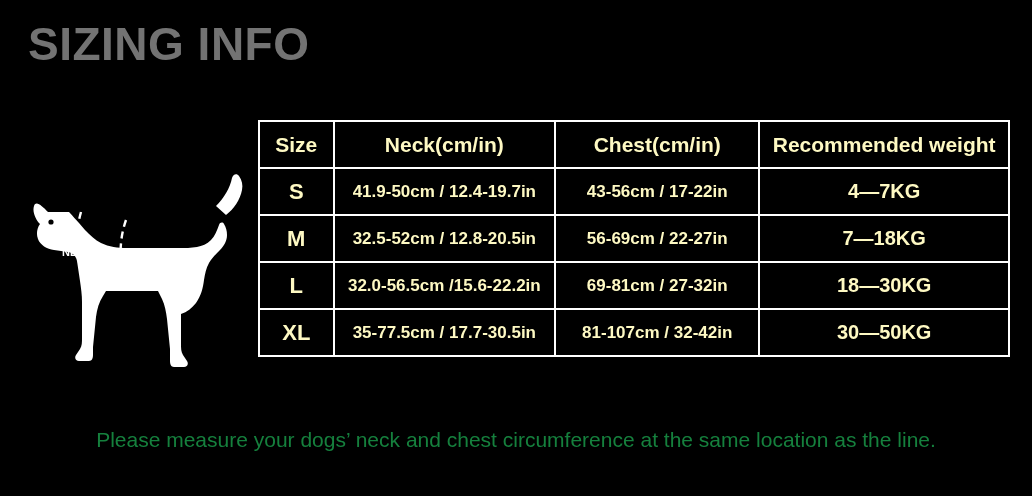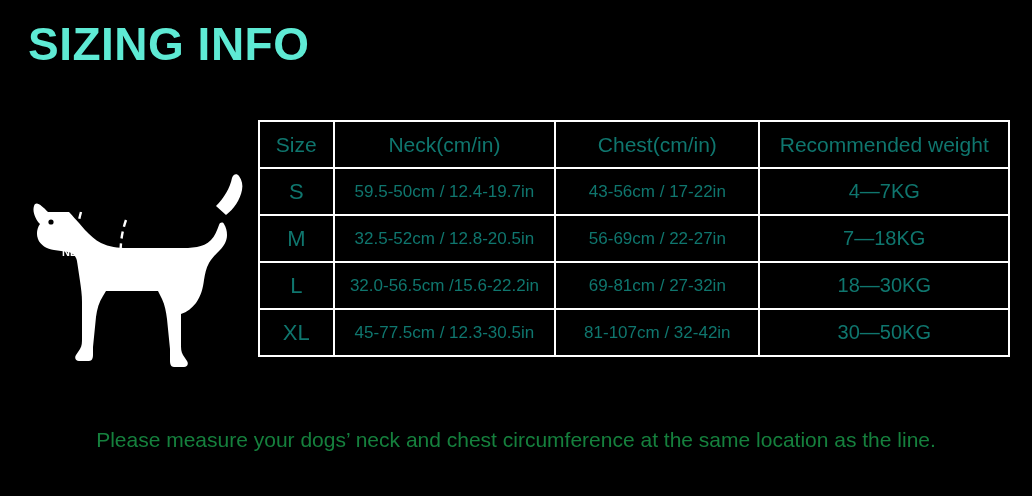--- a/index.html
+++ b/index.html
@@ -17,21 +17,21 @@
     overflow: hidden;
   }
 
   .page-title {
     position: absolute;
     left: 28px;
     top: 20px;
     font-size: 46px;
     font-weight: bold;
     letter-spacing: 0.5px;
-    color: #5eead4;
+    color: #737373;
     line-height: 1.05;
   }
 
   
   .dog-figure {
     position: absolute;
     left: 18px;
     top: 168px;
     width: 240px;
     height: 200px;
@@ -46,26 +46,26 @@
     width: 752px;
   }
   table.size-table {
     border-collapse: collapse;
     width: 100%;
     background: #000000;
   }
   table.size-table th,
   table.size-table td {
     border: 2px solid #ffffff;
-    color: #0f766e;
+    color: #fef9c3;
     text-align: center;
     vertical-align: middle;
     padding: 0;
     height: 47px;
-    font-weight: normal;
+    font-weight: bold;
     white-space: nowrap;
   }
   
   col.c-size   { width: 75px; }
   col.c-neck   { width: 222px; }
   col.c-chest  { width: 205px; }
   col.c-weight { width: 250px; }
 
   table.size-table thead th {
     font-size: 21px;
@@ -181,39 +181,39 @@
       <tr>
         <th class="h-size">Size</th>
         <th class="h-neck">Neck(cm/in)</th>
         <th class="h-chest">Chest(cm/in)</th>
         <th class="h-weight">Recommended weight</th>
       </tr>
     </thead>
     <tbody>
       <tr>
         <td class="cell-size">S</td>
-        <td class="cell-neck">59.5-50cm / 12.4-19.7in</td>
+        <td class="cell-neck">41.9-50cm / 12.4-19.7in</td>
         <td class="cell-chest">43-56cm / 17-22in</td>
         <td class="cell-weight">4—7KG</td>
       </tr>
       <tr>
         <td class="cell-size">M</td>
         <td class="cell-neck">32.5-52cm / 12.8-20.5in</td>
         <td class="cell-chest">56-69cm / 22-27in</td>
         <td class="cell-weight">7—18KG</td>
       </tr>
       <tr>
         <td class="cell-size">L</td>
         <td class="cell-neck">32.0-56.5cm /15.6-22.2in</td>
         <td class="cell-chest">69-81cm / 27-32in</td>
         <td class="cell-weight">18—30KG</td>
       </tr>
       <tr>
         <td class="cell-size">XL</td>
-        <td class="cell-neck">45-77.5cm / 12.3-30.5in</td>
+        <td class="cell-neck">35-77.5cm / 17.7-30.5in</td>
         <td class="cell-chest">81-107cm / 32-42in</td>
         <td class="cell-weight">30—50KG</td>
       </tr>
     </tbody>
   </table>
 </div>
 
 <div class="footnote">Please measure your dogs’ neck and chest circumference at the same location as the line.</div>
 
 </body></html>

